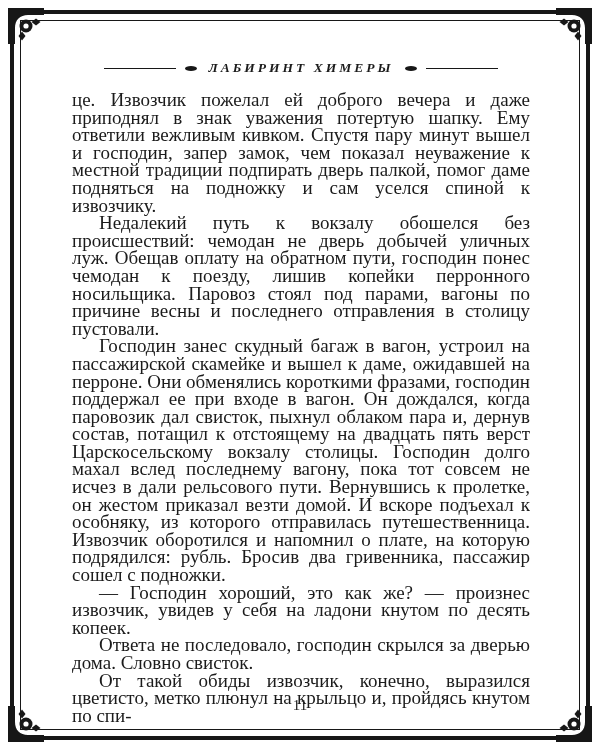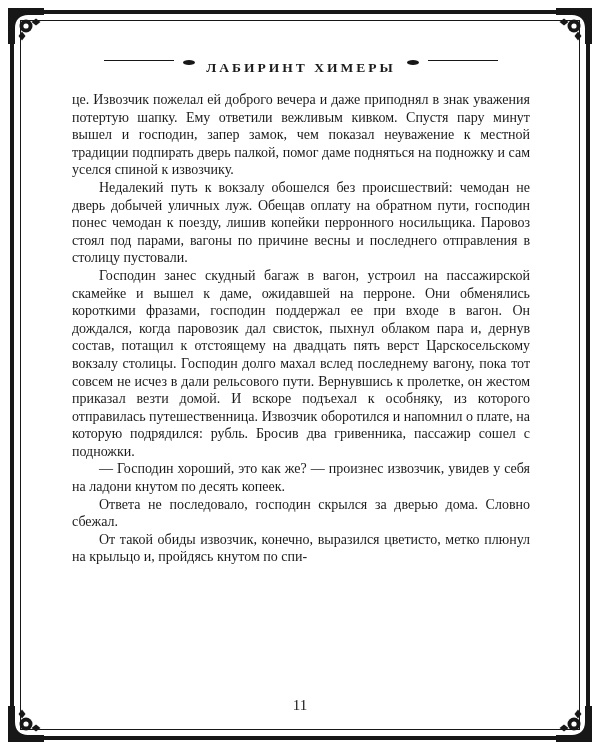--- a/index.html
+++ b/index.html
@@ -29,39 +29,39 @@
   .corner.tl{top:6px;left:6px;}
   .corner.tr{top:6px;right:6px;transform:scaleX(-1);}
   .corner.bl{bottom:6px;left:6px;transform:scaleY(-1);}
   .corner.br{bottom:6px;right:6px;transform:scale(-1,-1);}
 
   
   .content{
     position:absolute; left:72px; right:70px; top:60px; bottom:30px;
   }
   .running-head{
-    display:flex; gap:9px;
-    width:86%; margin:0 auto 15px auto;
+    display:flex; align-items:center; gap:9px;
+    width:86%; margin:0 auto 15px auto;font-style:italic;
   }
   .head-rule{flex:1; height:1px; background:#171717;}
   .head-dot{
     width:12px; height:5px; background:#171717;
     border-radius:50%;
     flex:0 0 auto;
   }
   .head-title{
     font-weight:bold;
     font-size:13.5px;
     letter-spacing:3px;
     white-space:nowrap;
     padding:0 2px;
   }
   .body-text{
     text-align:justify;
-    font-size:14px;
+    font-size:19px;
     line-height:17.6px;
     hyphens:auto;
   }
   p.para{margin:0;}
   p.para.indent{text-indent:27px;}
   .page-number{
     position:absolute; left:0; right:0; bottom:36px;
     text-align:center;
     font-size:15px;
     color:#1b1b1b;
@@ -120,21 +120,21 @@
       <span class="head-title">ЛАБИРИНТ ХИМЕРЫ</span>
       <span class="head-dot"></span>
       <span class="head-rule"></span>
     </div>
 
     <div class="body-text" id="paragraphs">
         <p class="para">це. Извозчик пожелал ей доброго вечера и даже приподнял в знак уважения потертую шапку. Ему ответили вежливым кивком. Спустя пару минут вышел и господин, запер замок, чем показал неуважение к местной традиции подпирать дверь палкой, помог даме подняться на подножку и сам уселся спиной к извозчику.</p>
         <p class="para indent">Недалекий путь к вокзалу обошелся без происшествий: чемодан не дверь добычей уличных луж. Обещав оплату на обратном пути, господин понес чемодан к поезду, лишив копейки перронного носильщика. Паровоз стоял под парами, вагоны по причине весны и последнего отправления в столицу пустовали.</p>
         <p class="para indent">Господин занес скудный багаж в вагон, устроил на пассажирской скамейке и вышел к даме, ожидавшей на перроне. Они обменялись короткими фразами, господин поддержал ее при входе в вагон. Он дождался, когда паровозик дал свисток, пыхнул облаком пара и, дернув состав, потащил к отстоящему на двадцать пять верст Царскосельскому вокзалу столицы. Господин долго махал вслед последнему вагону, пока тот совсем не исчез в дали рельсового пути. Вернувшись к пролетке, он жестом приказал везти домой. И вскоре подъехал к особняку, из которого отправилась путешественница. Извозчик оборотился и напомнил о плате, на которую подрядился: рубль. Бросив два гривенника, пассажир сошел с подножки.</p>
         <p class="para indent">— Господин хороший, это как же? — произнес извозчик, увидев у себя на ладони кнутом по десять копеек.</p>
-        <p class="para indent">Ответа не последовало, господин скрылся за дверью дома. Словно сбежал.</p>
+        <p class="para indent">Ответа не последовало, господин скрылся за дверью дома. Словно свисток.</p>
         <p class="para indent">От такой обиды извозчик, конечно, выразился цветисто, метко плюнул на крыльцо и, пройдясь кнутом по спи-</p>
       </div>
 
   </div>
 
   <div class="page-number">11</div>
 
 </div>
 
 </body></html>

